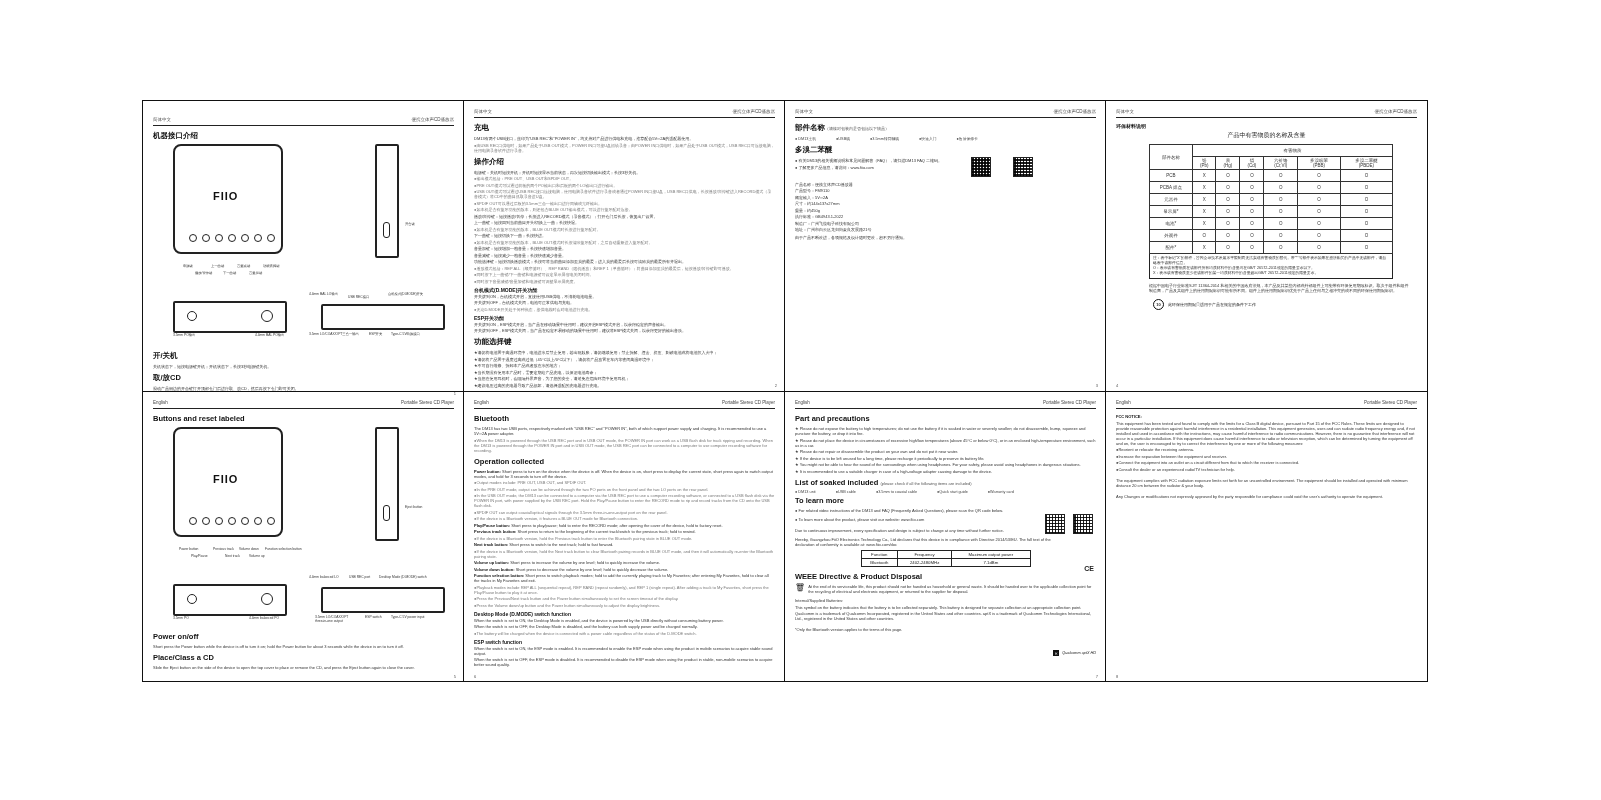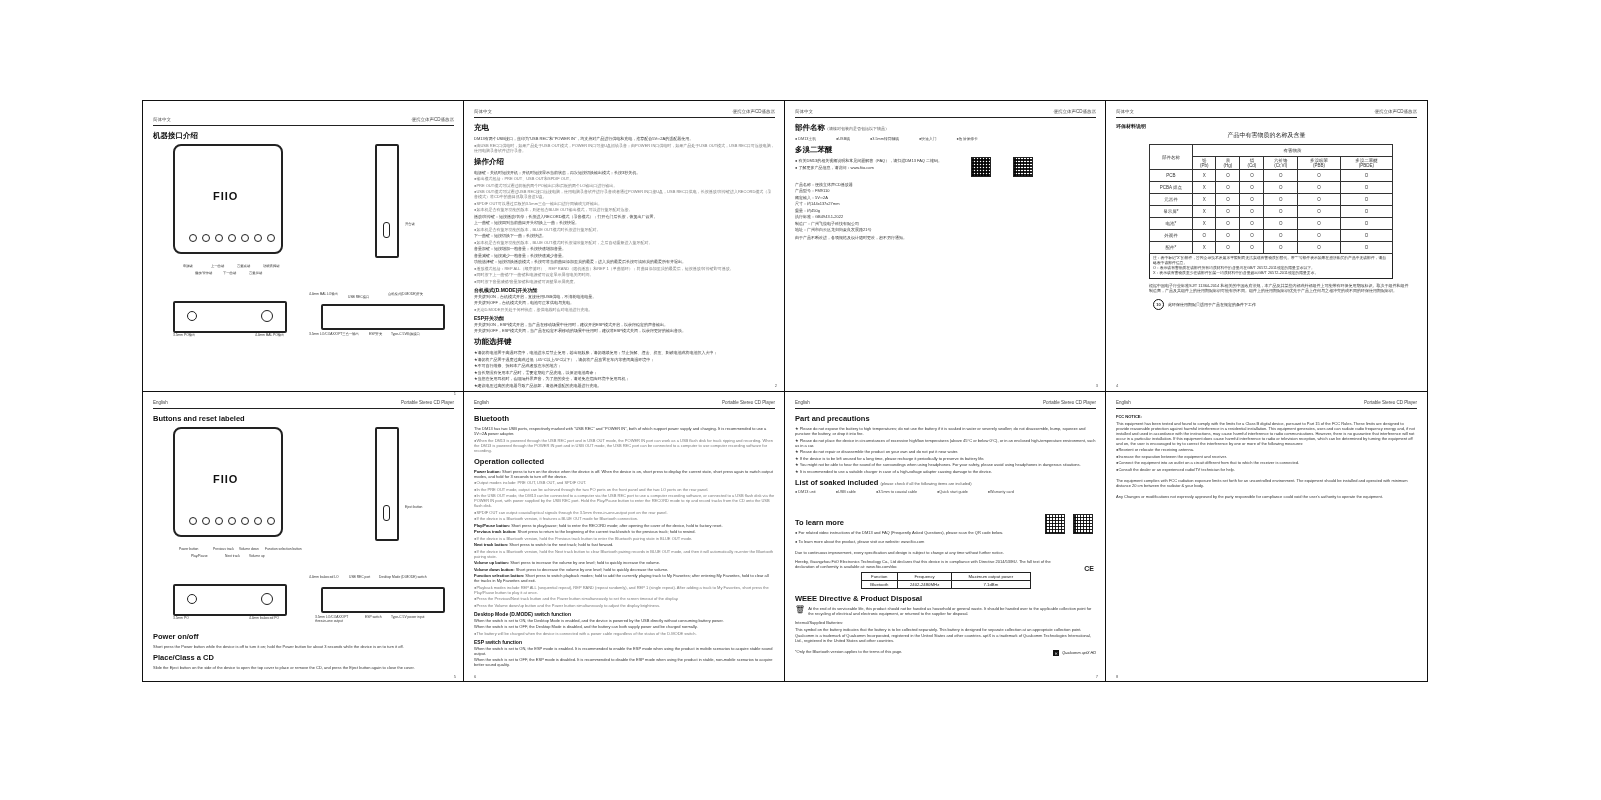--- a/index.html
+++ b/index.html
@@ -77,20 +77,26 @@
     </div>
     <span class="label" style="left:30px;top:224px">3.5mm PO输出</span>
     <span class="label" style="left:112px;top:224px">4.4mm BAL PO输出</span>
     <div class="front" style="left:178px;top:195px;width:120px;height:22px"></div>
     <span class="label" style="left:166px;top:183px">4.4mm BAL LO输出</span>
     <span class="label" style="left:205px;top:186px">USB REC接口</span>
     <span class="label" style="left:245px;top:183px">台机模式(D.MODE)开关</span>
     <span class="label" style="left:166px;top:223px">3.5mm LO/COAX/OPT三合一输出</span>
     <span class="label" style="left:226px;top:223px">ESP开关</span>
     <span class="label" style="left:248px;top:223px">Type-C 5V电源接口</span>
+    <div style="position:absolute;left:10px;top:238px;right:10px">
+      <h2>开/关机</h2>
+      <p>关机状态下，短按电源键开机；开机状态下，长按3秒电源键关机。</p>
+      <h2>取/放CD</h2>
+      <p>滑动产品侧边的开合键打开顶部仓门后进行取、放CD，然后再按下仓门即可关闭。</p>
+    </div>
     <span class="pnum r">1</span>
   </div>
 
   <div class="page" style="left:321px;top:0">
     <div class="phead">
         <span>简体中文</span>
         <span>便携立体声CD播放器</span>
       </div>
     <h2>充电</h2>
     <p>DM13有两个USB接口，丝印为“USB REC”和“POWER IN”，均支持对产品进行供电和充电，推荐配合5V⎓2A的适配器使用。</p>
@@ -373,21 +379,21 @@
       <p>★ You might not be able to hear the sound of the surroundings when using headphones. For your safety, please avoid using headphones in dangerous situations.</p>
       <p>★ It is recommended to use a suitable charger in case of a high-voltage adapter causing damage to the device.</p>
     <h2><span>List of soaked included</span> <span style="font-size:4px;font-weight:normal;color:#555">(please check if all the following items are included)</span></h2>
     <div class="items">
         <span>● DM13 unit</span>
         <span>●USB cable</span>
         <span>●3.5mm to coaxial cable</span>
         <span>●Quick start guide</span>
         <span>●Warranty card</span>
       </div>
-    <h2 style="margin-top:24px">To learn more</h2>
+    <h2 style="margin-top:2px">To learn more</h2>
     <p style="width:230px">● For related video instructions of the DM13 and FAQ (Frequently Asked Questions), please scan the QR code below.</p>
     <p style="margin-top:4px">● To learn more about the product, please visit our website: www.fiio.com</p>
     <div class="qr" style="left:260px;top:122px"></div>
     <div class="qr" style="left:288px;top:122px"></div>
     <p style="margin-top:6px">Due to continuous improvement, every specification and design is subject to change at any time without further notice.</p>
     <p style="margin-top:4px;width:270px">Hereby, Guangzhou FiiO Electronics Technology Co., Ltd declares that this device is in compliance with Directive 2014/53/EU. The full text of the declaration of conformity is available at: www.fiio.com/doc</p>
     <span style="position:absolute;right:12px;top:173px;font-size:7px;font-weight:bold">CE</span>
     <table class="rtable" style="margin:3px auto 0;width:170px">
       <tbody>
           <tr>

